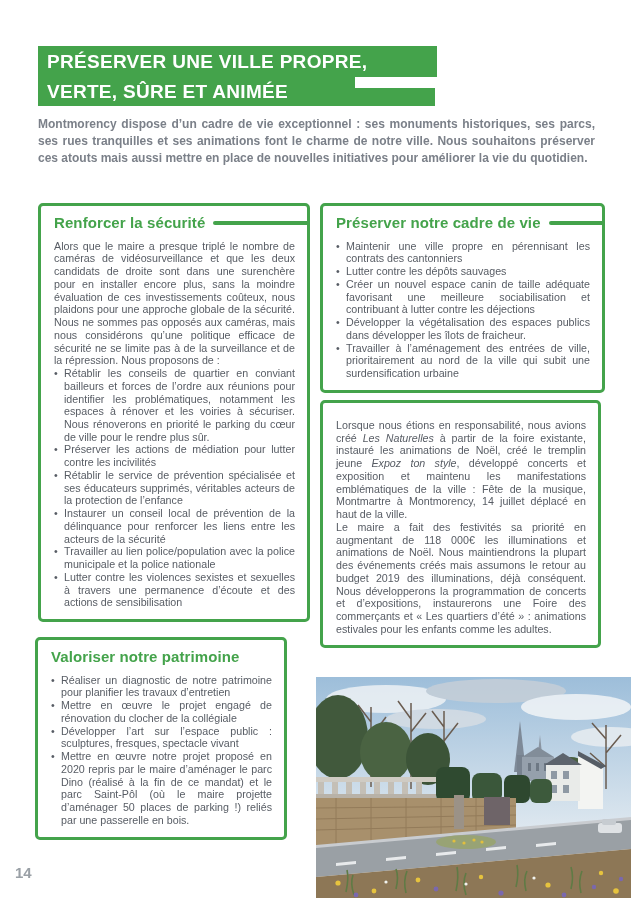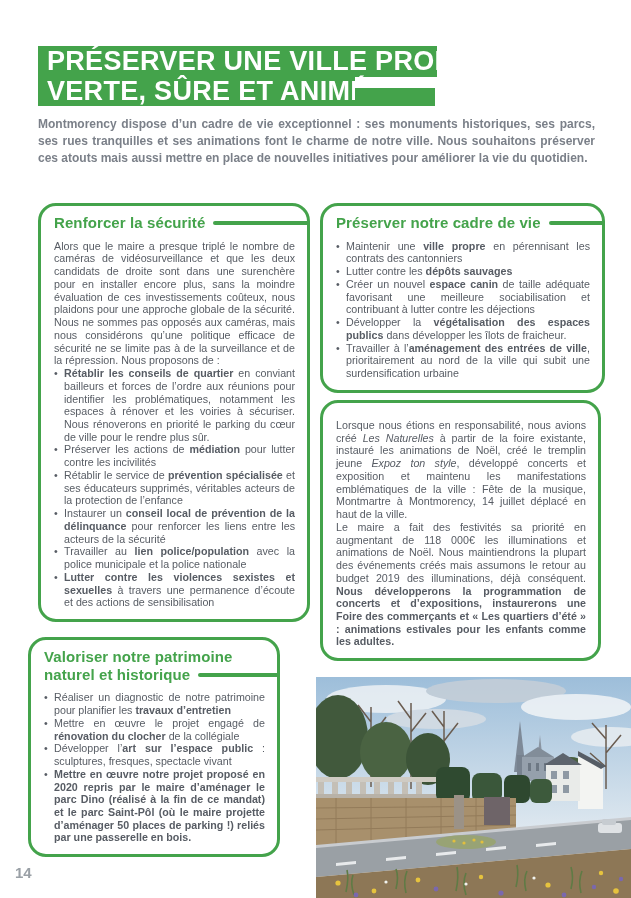--- a/index.html
+++ b/index.html
@@ -12,52 +12,52 @@
   html,body{background:#ffffff;}
   body{font-family:"Liberation Sans","DejaVu Sans",sans-serif;}
   .page{
     position:relative;width:631px;height:898px;background:#ffffff;overflow:hidden;
   }
 
   
   .banner{position:absolute;left:38px;top:46px;width:399px;height:60px;}
   .banner-line{
     position:absolute;left:0;background:var(--green);color:#ffffff;
-    font-weight:800;font-size:27px;letter-spacing:.3px;
+    font-weight:800;font-size:19px;letter-spacing:.3px;
     padding-left:9px;display:flex;align-items:center;white-space:nowrap;
   }
   .banner-line.l1{top:0;width:399px;height:31px;}
   .banner-line.l2{top:31px;width:317px;height:29px;}
   .banner-step{position:absolute;left:317px;top:42px;width:80px;height:18px;background:var(--green);}
 
   
   .intro{
     position:absolute;left:38px;top:116px;width:557px;
     color:var(--intro);font-weight:700;font-size:12px;line-height:1.4;
     text-align:justify;
   }
 
   
   .box{
     position:absolute;background:#ffffff;
-    border:3px solid var(--green);border-radius:18px;
+    border:3px solid var(--green);border-radius:5px;
     padding:8px 12px 10px 13px;
   }
   .box-security{left:38px;top:203px;width:272px;}
-  .box-patrimoine{left:28px;top:637px;width:252px;}
+  .box-patrimoine{left:35px;top:637px;width:252px;}
   .box-cadre{left:320px;top:203px;width:285px;}
   .box-animer{left:320px;top:400px;width:281px;}
 
   .box-title{color:var(--green);font-weight:700;font-size:15px;line-height:1.18;letter-spacing:.1px;}
   .title-row{display:flex;align-items:center;}
   .title-rule{flex:1;height:4px;background:var(--green);margin-left:8px;margin-right:-12px;border-radius:2px 0 0 2px;}
 
   .content{margin-top:8px;color:var(--body);font-size:10.7px;line-height:1.19;text-align:justify;}
   .box-patrimoine .content{margin-top:8px;}
-  .content .b{font-weight:700;}
+  .content .b{font-weight:400;}
   .content .i{font-style:italic;}
   .para{margin:0;}
   .bullet{display:flex;}
   .bullet .dot{flex:0 0 10px;width:10px;}
   .bullet .runs{flex:1;display:block;}
 
   
   .photo{position:absolute;left:316px;top:677px;width:315px;height:221px;overflow:hidden;}
   .photo svg{display:block;}
 
@@ -112,24 +112,20 @@
         <div class="bullet">
           <span class="dot">•</span>
           <span class="runs"><span class="b">Lutter contre les violences sexistes et sexuelles</span><span> à travers une permanence d’écoute et des actions de sensibilisation</span></span>
         </div>
       </div>
     </section>
   <section class="box box-patrimoine">
       <div class="box-title">
         <div class="title-row">
           <span>Valoriser notre patrimoine</span>
-        </div>
-        <div class="title-row">
-          <span>naturel et historique</span>
-          <div class="title-rule"></div>
         </div>
       </div>
       <div class="content">
         <div class="bullet">
           <span class="dot">•</span>
           <span class="runs"><span>Réaliser un diagnostic de notre patrimoine pour planifier les </span><span class="b">travaux d’entretien</span></span>
         </div>
         <div class="bullet">
           <span class="dot">•</span>
           <span class="runs"><span>Mettre en œuvre le projet engagé de </span><span class="b">rénovation du clocher</span><span> de la collégiale</span></span>

